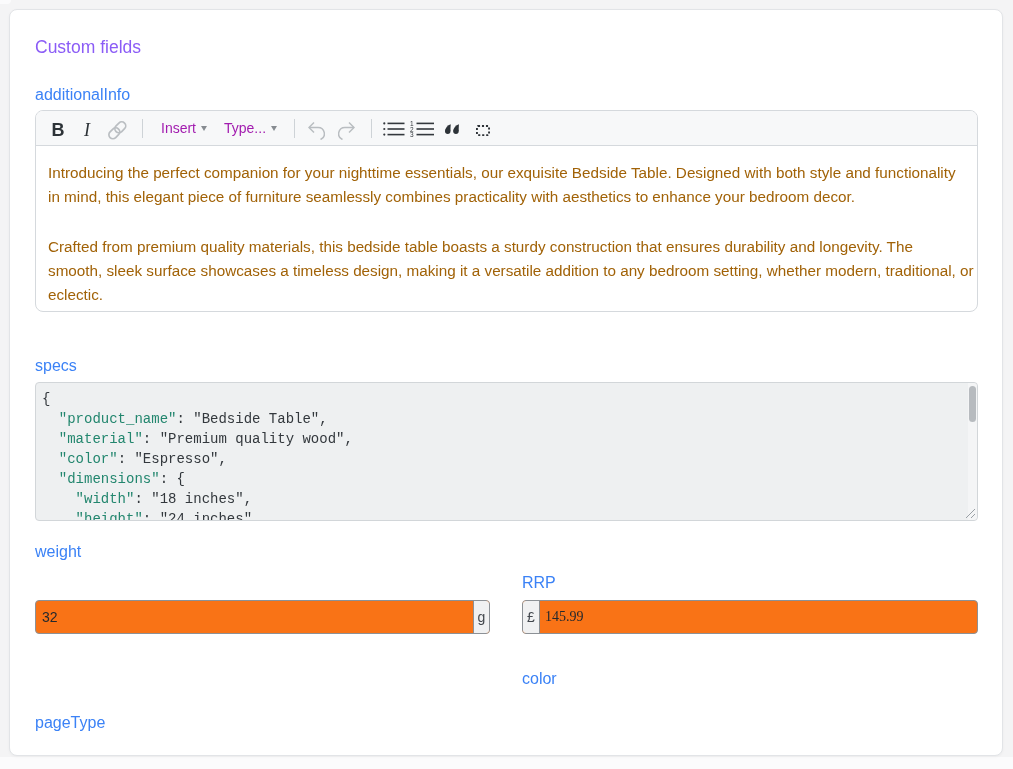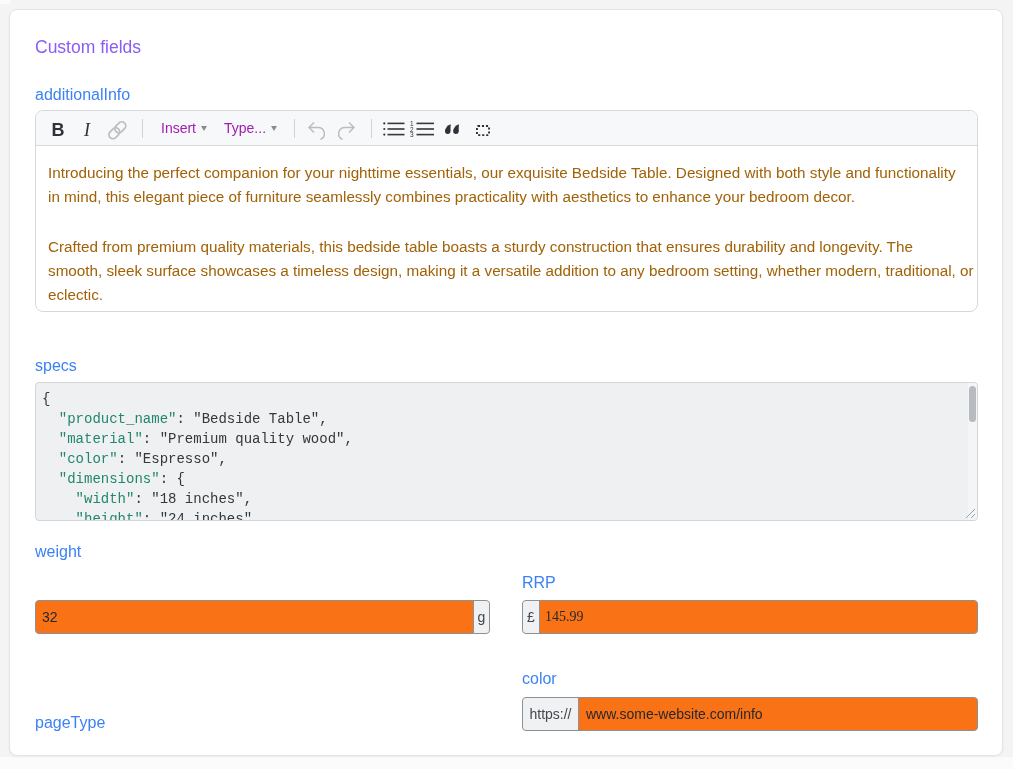--- a/index.html
+++ b/index.html
@@ -115,17 +115,13 @@
     <span class="val">32</span>
     <span class="fix suffix">g</span>
   </div>
   <div class="inp" style="left:512px; top:590px; width:456px;">
     <span class="fix prefix" style="width:17px;">£</span>
     <span class="val" style="padding-left:5px;font-family:Liberation Serif, serif;">145.99</span>
   </div>
 
   <div class="lbl" style="left:25px; top:659px;margin-top:44px;">pageType</div>
   <div class="lbl" style="left:512px; top:659px;">color</div>
-  <div class="inp" style="left:512px; top:687px; width:456px;">
-    <span class="fix prefix" style="width:56px;">https://</span>
-    <span class="val" style="padding-left:7px;">www.some-website.com/info</span>
-  </div>
 </div>
 
 </body></html>

